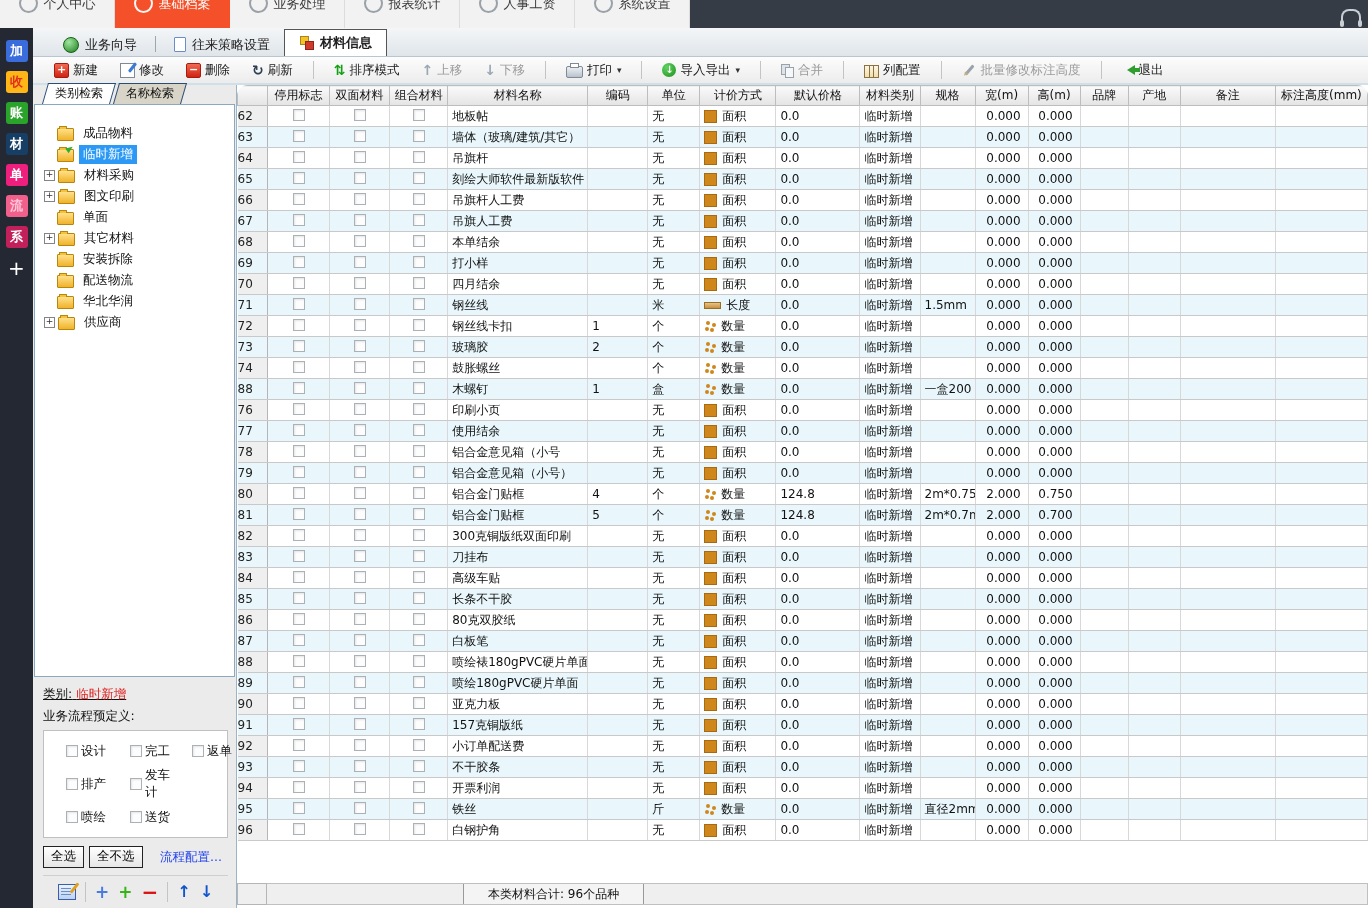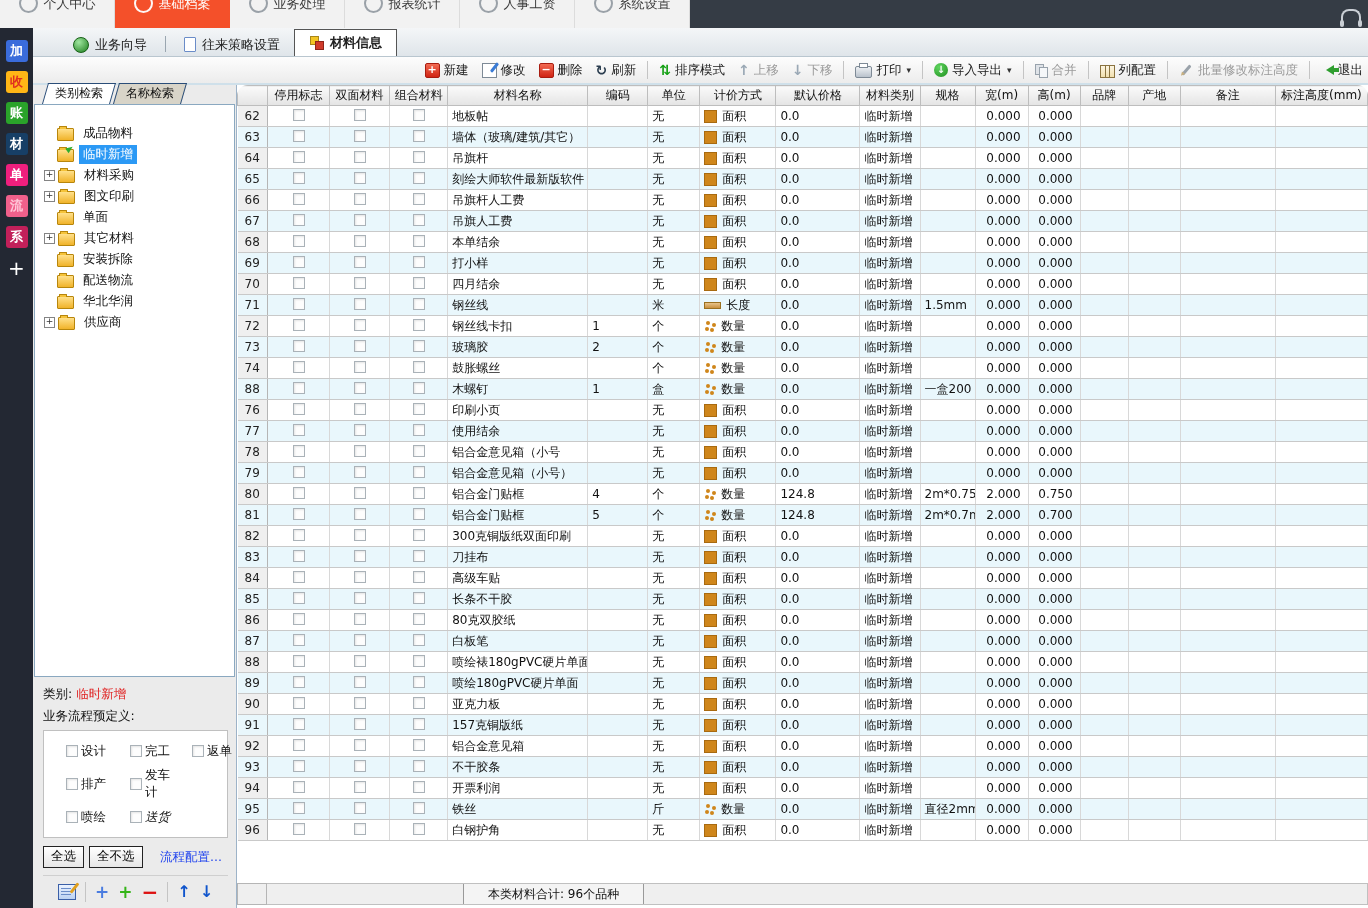--- a/index.html
+++ b/index.html
@@ -23,34 +23,34 @@
   
   #rail{position:absolute;left:0;top:28px;width:33px;height:880px;background:#232833;
         display:flex;flex-direction:column;align-items:center;padding-top:12px;gap:9px;box-sizing:border-box;}
   .rail-btn{width:22px;height:22px;border-radius:3px;font-size:13px;font-weight:bold;
             display:flex;align-items:center;justify-content:center;flex:0 0 auto;}
   .rail-btn.plus{font-size:20px;font-weight:normal;}
 
   
   #docbar{position:absolute;left:33px;top:28px;width:1335px;height:29px;box-sizing:border-box;
           background:linear-gradient(#f4f6f8,#dfe5ea);border-bottom:1px solid #b9c6cf;
-          display:flex;align-items:flex-end;padding-left:26px;}
+          display:flex;align-items:flex-end;padding-left:16px;}
   .doc-tab{height:23px;display:flex;align-items:center;gap:6px;padding:0 14px;font-size:13px;color:#222;}
   .doc-tab.active{background:#fff;border:1px solid #555;border-bottom:none;font-weight:bold;height:26px;}
   .doc-sep{width:1px;height:16px;background:#9aa6b0;margin:0 4px 4px;}
   .ic-wizard{width:14px;height:14px;border-radius:50%;background:radial-gradient(circle at 35% 30%,#9fe69f,#1e7e1e);border:1px solid #156015;}
   .ic-doc{width:10px;height:13px;background:#fff;border:1px solid #6a8cc8;border-radius:1px;}
   .ic-material{position:relative;width:15px;height:14px;}
   .ic-material::before{content:"";position:absolute;left:1px;top:0;width:7px;height:7px;background:#f3c524;border:1px solid #a8861a;}
   .ic-material::after{content:"";position:absolute;left:6px;top:5px;width:7px;height:7px;background:#d03a2a;border:1px solid #8f2418;}
 
   
   #toolbar{position:absolute;left:33px;top:57px;width:1335px;height:28px;box-sizing:border-box;
            background:linear-gradient(#fdfdfd,#ececec);border-bottom:2px solid #cfe0ea;
-           display:flex;align-items:center;gap:3px;padding-left:8px;font-size:12.5px;justify-content:flex-end;}
+           display:flex;align-items:center;gap:12px;padding-left:16px;font-size:12.5px;}
   .tb-btn{display:flex;align-items:center;gap:4px;padding:2px 5px;color:#1a1a1a;white-space:nowrap;}
   .tb-btn.disabled{color:#9a9a9a;}
   .tb-sep{width:1px;height:18px;background:#c4c4c4;margin:0 3px;flex:0 0 auto;}
   .dd-arrow{font-size:9px;margin-left:1px;color:#333;}
   .ic-new,.ic-del{width:13px;height:13px;background:linear-gradient(#f26a52,#d02414);border:1px solid #a81c10;border-radius:2px;
             color:#fff;font-size:11px;line-height:12px;text-align:center;font-weight:bold;}
   .ic-new::before{content:"+";}
   .ic-del::before{content:"\2212";}
   .ic-edit{width:13px;height:13px;background:#fff;border:1px solid #7e8a96;position:relative;}
   .ic-edit::after{content:"";position:absolute;width:3px;height:11px;background:#3a7bd5;transform:rotate(38deg);right:0;top:-2px;border-radius:1px;}
@@ -94,21 +94,21 @@
   .folder{width:15px;height:11px;background:linear-gradient(#ffe08a,#f0b32a);border:1px solid #b8860b;
           border-radius:1px;position:relative;margin:2px 5px 0 0;flex:0 0 auto;}
   .folder::before{content:"";position:absolute;top:-3px;left:1px;width:6px;height:2px;background:#f5c33a;
                   border:1px solid #b8860b;border-bottom:none;border-radius:1px 1px 0 0;}
   .tree-item.selected .folder::after{content:"";position:absolute;right:-3px;top:-5px;
       border:3px solid transparent;border-left:7px solid #2fae2f;transform:rotate(-35deg);}
   .tree-label{padding:1px 4px;}
   .tree-item.selected .tree-label{background:#2b99f5;color:#fff;}
 
   .bottom-panel{flex:1;padding:9px 8px 0 10px;box-sizing:border-box;font-size:12.5px;}
-  .cat-line{margin-bottom:5px;}
+  .cat-line{margin-bottom:5px;text-decoration:underline;}
   .cat-val{color:#e02020;}
   .flow-box{background:#fff;border:1px solid #c0c0c0;height:108px;margin-top:5px;
             display:grid;grid-template-columns:64px 62px 56px;grid-template-rows:1fr 1fr 1fr;
             align-items:center;padding:4px 2px 4px 10px;box-sizing:border-box;}
   .flow-opt{display:flex;align-items:center;gap:3px;padding-left:12px;}
   .cb{display:inline-block;width:12px;height:12px;border:1px solid #aab2b8;background:#fdfdfd;
       box-shadow:inset 1px 1px 2px #e4e4e4;flex:0 0 auto;box-sizing:border-box;}
   .btn-row{display:flex;align-items:center;margin-top:8px;}
   .mini-btn{border:1px solid #222;background:linear-gradient(#ffffff,#e6e6e6);padding:1px 7px 2px;
             font-size:12.5px;margin-right:5px;font-family:inherit;}
@@ -128,21 +128,21 @@
   .npd::after{content:"";position:absolute;width:3px;height:12px;background:#e0a020;transform:rotate(38deg);right:-1px;top:-3px;border-radius:1px;}
 
   
   #tablewrap{position:absolute;left:237px;top:85px;width:1131px;height:798px;background:#fff;overflow:hidden;border-radius:11px;}
   table{border-collapse:collapse;table-layout:fixed;width:1131px;font-size:12px;}
   th{height:19px;background:linear-gradient(#fafafa,#e4e4e4);border:1px solid #bdbdbd;
      font-weight:normal;color:#111;padding:0 2px;overflow:hidden;white-space:nowrap;}
   td{height:21px;border-right:1px solid #d8d8d8;border-bottom:1px solid #c9c9c9;padding:0 4px;
      white-space:nowrap;overflow:hidden;box-sizing:border-box;}
   tr.alt td{background:#e9f7fc;}
-  td.rownum{background:#efefef;border-right:1px solid #b5b5b5;text-align:center;color:#222;padding:0;}
+  td.rownum{background:#efefef;border-right:1px solid #b5b5b5;color:#222;padding:0;}
   td.chk{text-align:center;}
   td.num-r{text-align:right;padding-right:7px;}
   .price-cell{display:flex;align-items:center;gap:5px;}
   .ic-area{width:11px;height:11px;background:#cf861b;border:1px solid #a86a10;flex:0 0 auto;}
   .ic-count{width:12px;height:12px;position:relative;flex:0 0 auto;}
   .ic-count::before{content:"";position:absolute;left:2px;top:1px;width:4px;height:4px;border-radius:50%;background:#cf861b;
       box-shadow:6px 2px 0 #cf861b,-1px 6px 0 #cf861b,4px 7px 0 #cf861b;}
   .ic-length{width:15px;height:5px;background:linear-gradient(#e8c48a,#c89040);border:1px solid #9a7020;flex:0 0 auto;}
 
   #summaryrow{position:absolute;left:237px;top:883px;width:1131px;height:22px;display:flex;box-sizing:border-box;}
@@ -372,21 +372,21 @@
           <span>排产</span>
         </div>
         <div class="flow-opt" style="grid-area: 2 / 2;">
           <span class="cb"></span>
           <span>发车计</span>
         </div>
         <div class="flow-opt" style="grid-area: 3 / 1;">
           <span class="cb"></span>
           <span>喷绘</span>
         </div>
-        <div class="flow-opt" style="grid-area: 3 / 2; font-style: italic;">
+        <div class="flow-opt" style="grid-area: 3 / 2;">
           <span class="cb"></span>
           <span>送货</span>
         </div>
       </div>
     <div class="btn-row">
       <button class="mini-btn">全选</button>
       <button class="mini-btn">全不选</button>
       <a class="flow-link">流程配置...</a>
     </div>
     <div class="icon-bar" id="iconBar">
@@ -1163,21 +1163,21 @@
           <td></td>
           <td></td>
           <td></td>
           <td></td>
         </tr>
         <tr class="">
           <td class="rownum">92</td>
           <td class="chk"><span class="cb"></span></td>
           <td class="chk"><span class="cb"></span></td>
           <td class="chk"><span class="cb"></span></td>
-          <td>铝合金意见箱</td>
+          <td>小订单配送费</td>
           <td></td>
           <td>无</td>
           <td>
             <span class="price-cell">
               <span class="ic-area"></span>
               <span>面积</span>
             </span>
           </td>
           <td>0.0</td>
           <td>临时新增</td>

